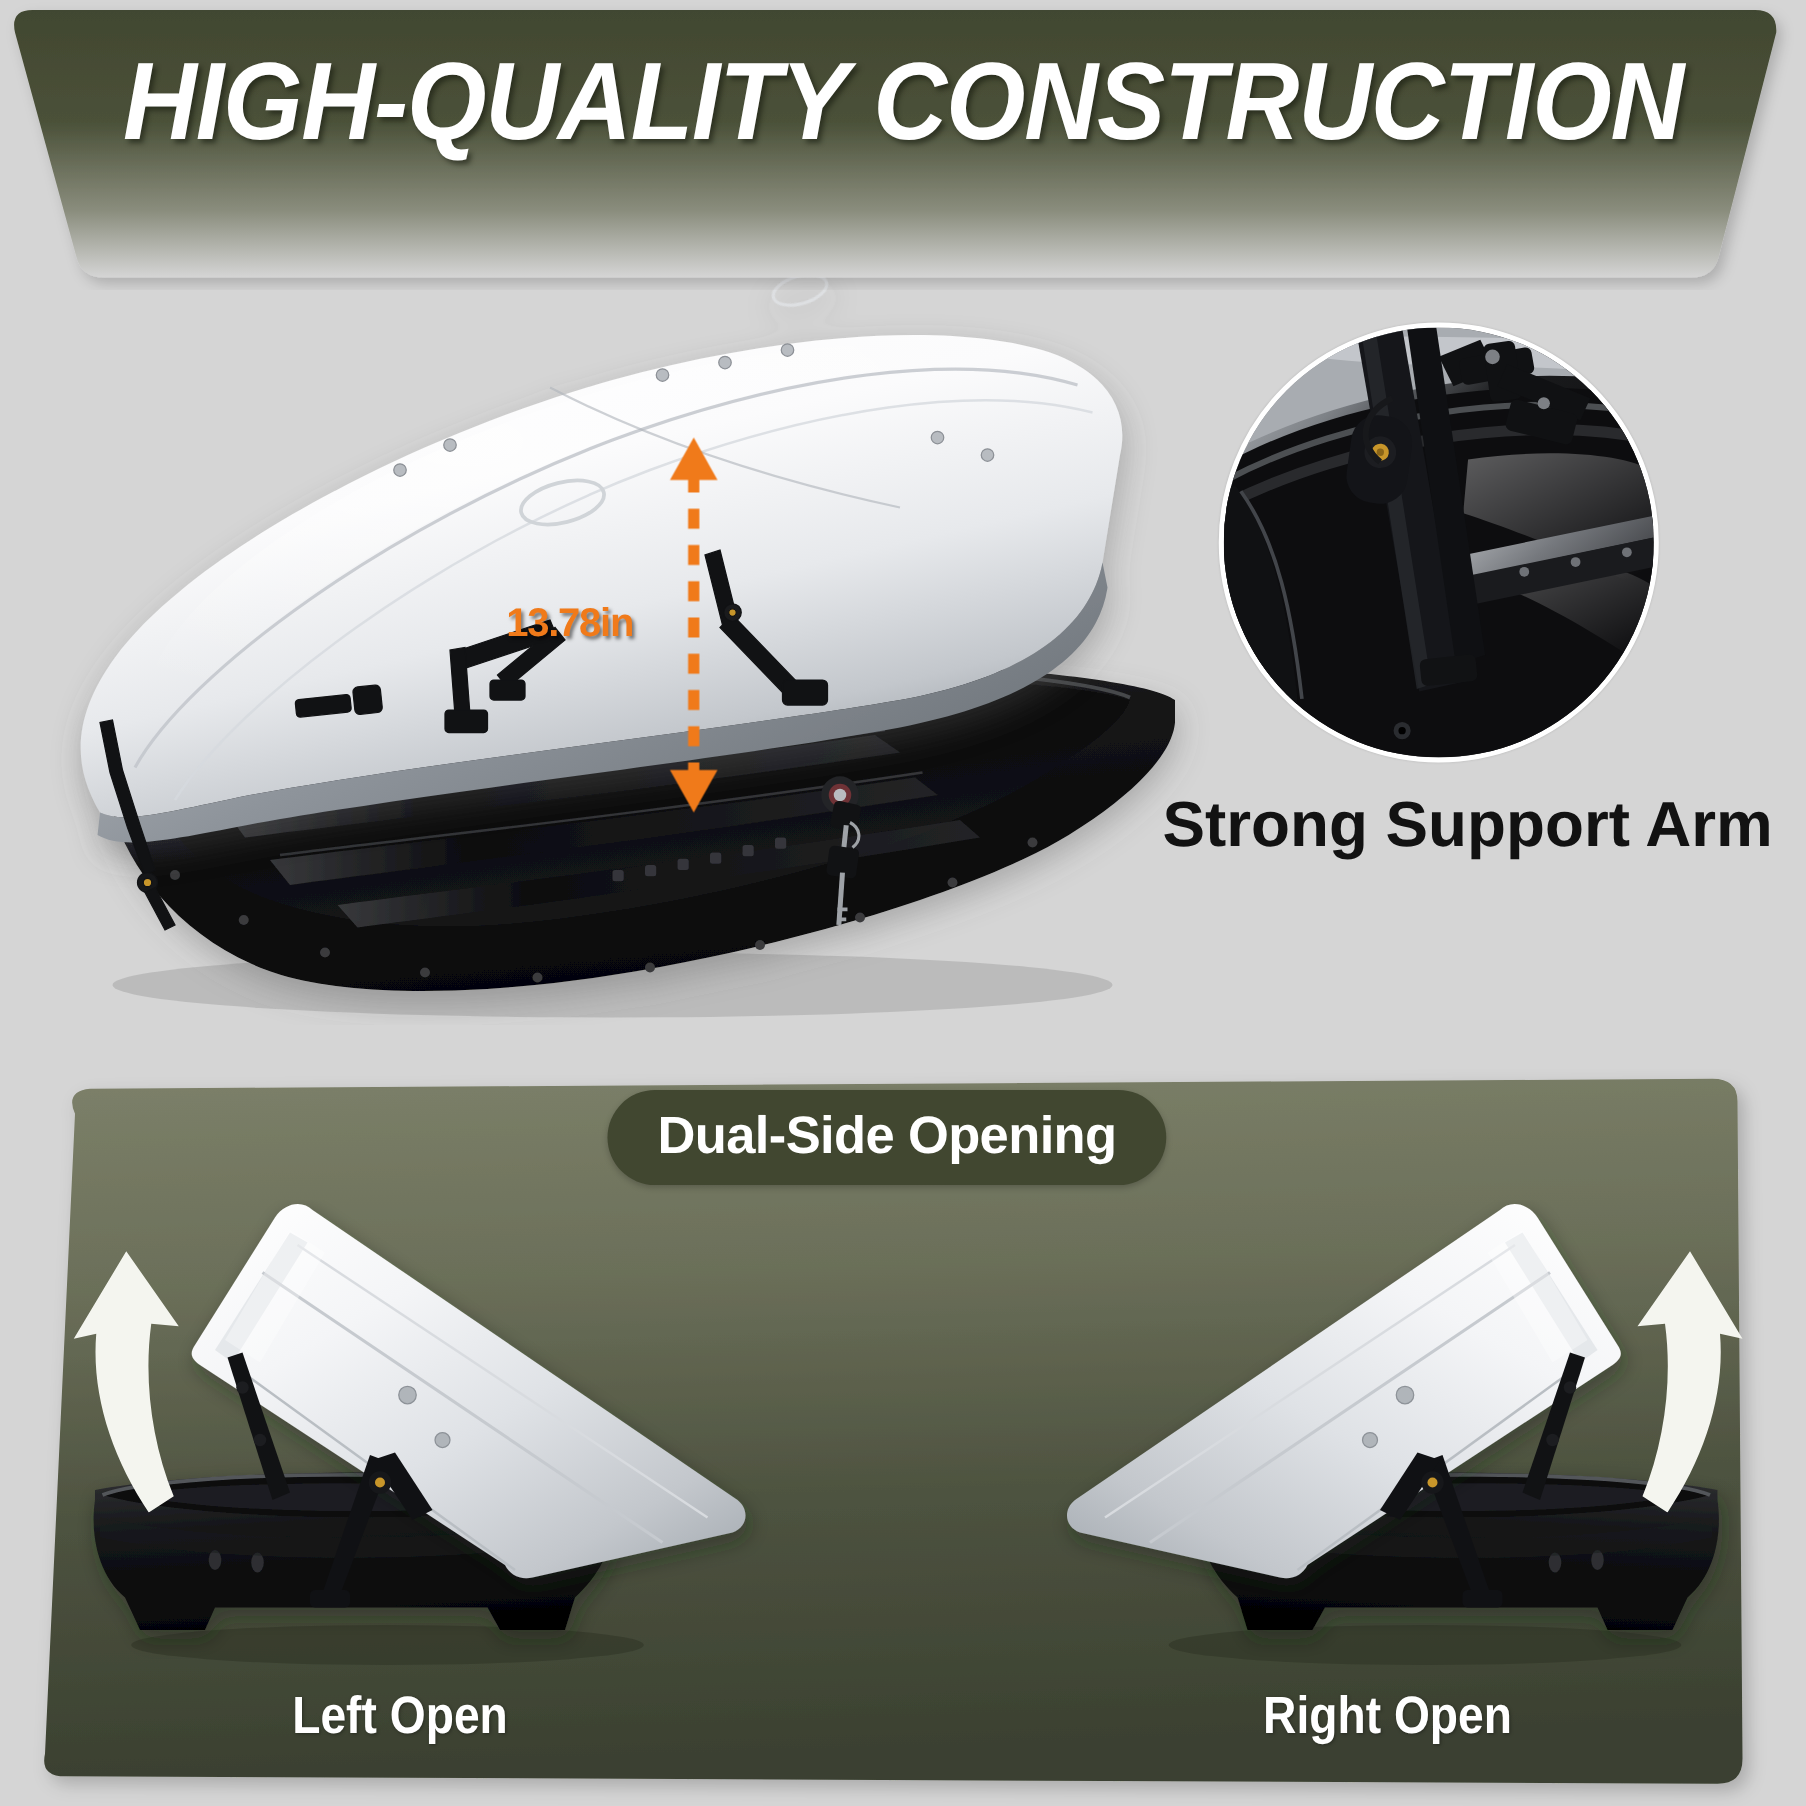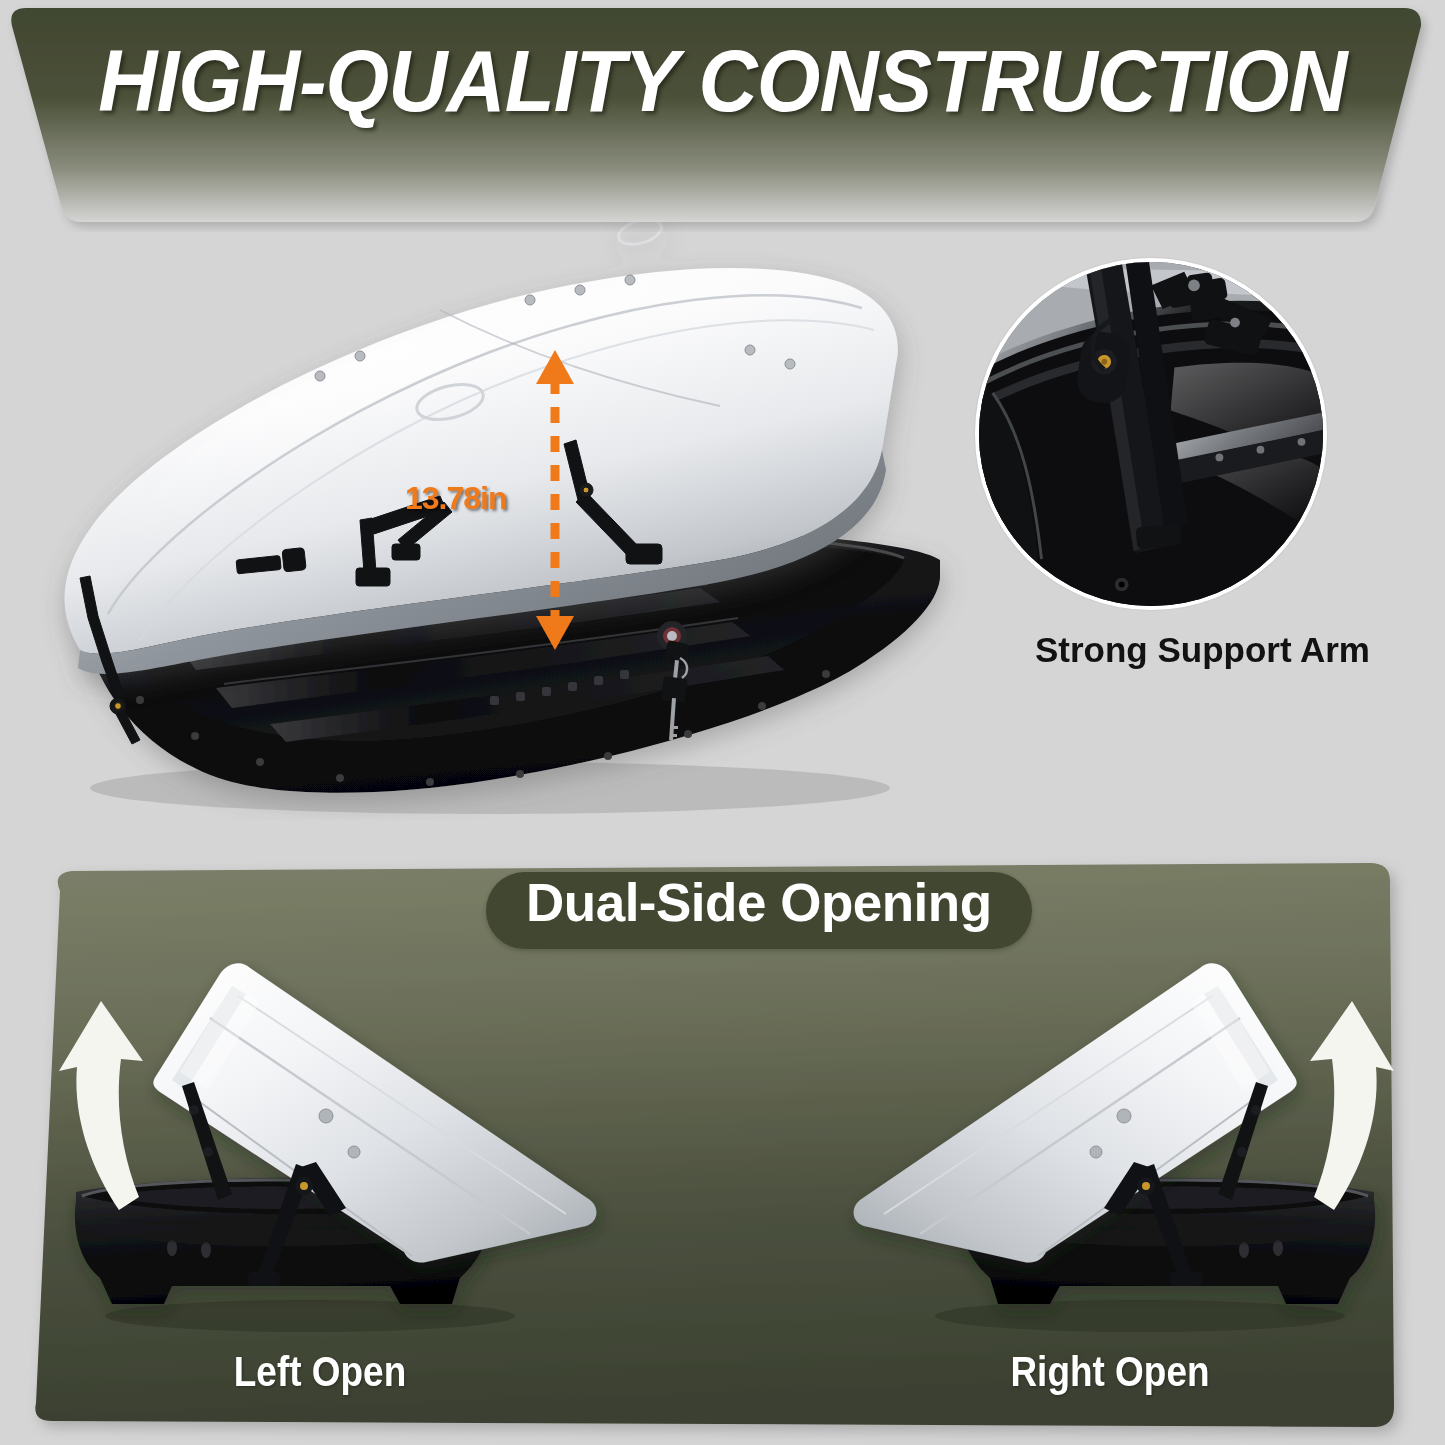--- a/index.html
+++ b/index.html
@@ -61,41 +61,41 @@
     width:352px; height:352px;
     border-radius:50%;
     border:4px solid #ffffff;
     overflow:hidden;
     z-index:4;
     box-shadow:0 0 2px rgba(0,0,0,0.15);
   }
   #callout-circle svg{ width:100%; height:100%; display:block; }
   #callout-label{
     position:absolute; left:930px; top:630px; width:440px;
-    text-align:right;
-    font-size:35px; font-weight:bold;
+    text-align:center;
+    font-size:51px; font-weight:bold;
     color:#121212;
     z-index:5;
     white-space:nowrap;
   }
 
   
   #bottom-panel{
     position:absolute; left:0px; top:855px; width:1445px; height:590px;
     z-index:2;
   }
   #bottom-panel > svg{ width:100%; height:100%; display:block; }
 
   #pill-dual-side{
     position:absolute; left:486px; top:872px;
-    padding:0 40px 16px 40px;
+    padding:12px 40px 16px 40px;
     background:#414730;
     border-radius:44px;
     color:#ffffff;
-    font-size:53px; font-weight:bold;
+    font-size:42px; font-weight:bold;
     z-index:10;
     white-space:nowrap;
     box-shadow:0 2px 5px rgba(0,0,0,0.22);
     letter-spacing:-0.5px;
   }
 
   #left-open-photo{
     position:absolute; left:60px; top:960px; width:620px; height:380px; z-index:6;
   }
   #right-open-photo{

